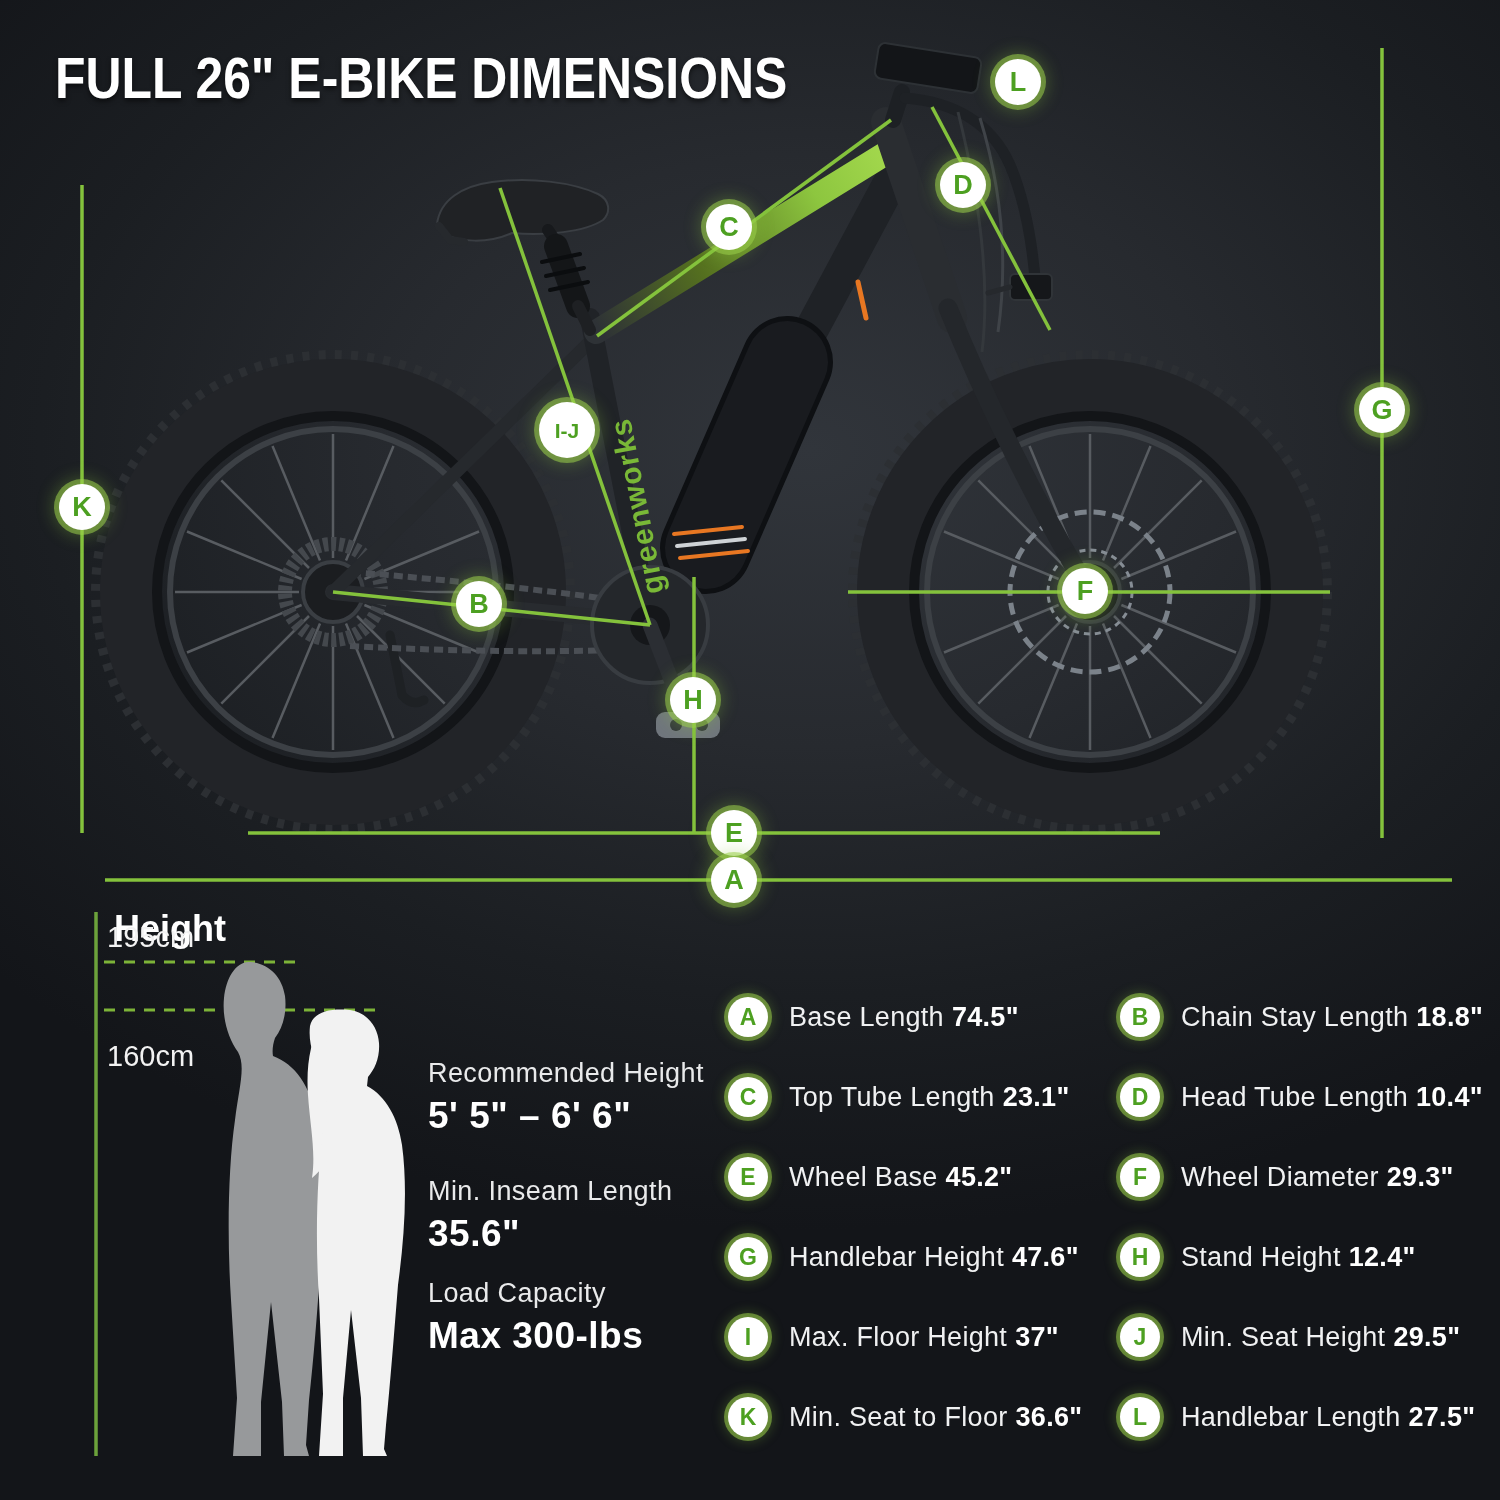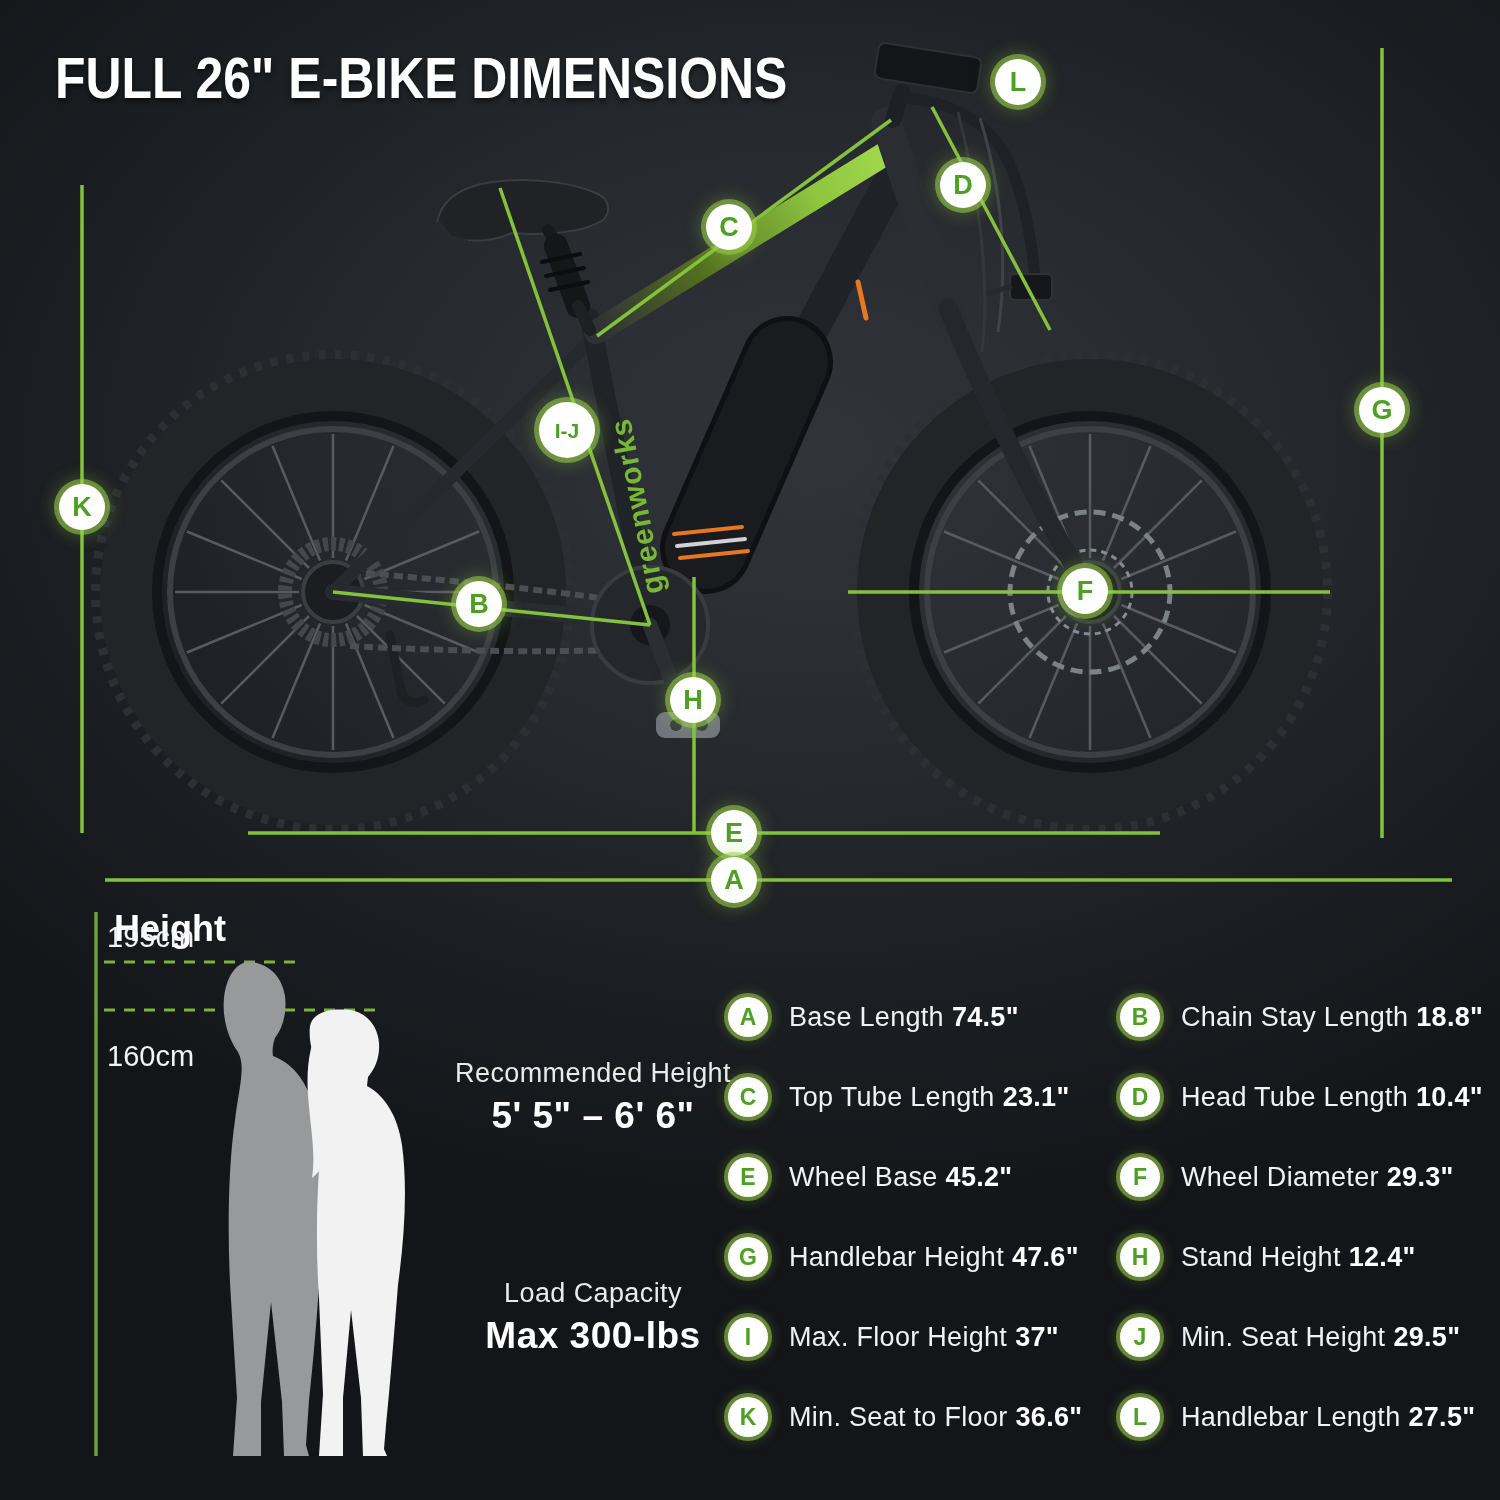--- a/index.html
+++ b/index.html
@@ -32,21 +32,21 @@
   .badge-ij{width:56px; height:56px; font-size:21px;}
   .badge-sm{position:static; width:40px; height:40px; font-size:23px; flex:0 0 40px;
     box-shadow:0 0 0 4px rgba(154,208,74,.55), 0 0 12px 5px rgba(141,198,63,.25);}
 
   
   .h-heading{position:absolute; left:114px; top:908px; font-size:36px; font-weight:bold; color:#fff;}
   .cm-label{position:absolute; left:107px; font-size:29px; color:#f2f2f2;}
   .cm-195{top:921px;}
   .cm-160{top:1040px;}
 
-  .info-block{position:absolute; left:428px; width:330px;text-align:center;}
+  .info-block{position:absolute; left:428px; width:330px;}
   .info-label{font-size:27px; color:#e9eaeb; letter-spacing:.4px;}
   .info-value{font-size:37px; font-weight:bold; color:#ffffff; margin-top:6px; letter-spacing:.5px;}
   .ib-1{top:1058px;} .ib-2{top:1176px;} .ib-3{top:1278px;}
 
   
   .spec-row{position:absolute; display:flex; align-items:center; z-index:4;}
   .spec-text{margin-left:21px; font-size:27px; color:#f0f1f2; letter-spacing:.3px; white-space:nowrap;}
   .spec-text b{margin-left:8px; color:#ffffff;}
 </style>
 </head>
@@ -204,20 +204,24 @@
   </svg>
 
   <div class="h-heading">Height</div>
   <div class="cm-label cm-195">195cm</div>
   <div class="cm-label cm-160">160cm</div>
 
   <div class="info-block ib-1">
     <div class="info-label">Recommended Height</div>
     <div class="info-value">5' 5" – 6' 6"</div>
   </div>
+  <div class="info-block ib-2">
+    <div class="info-label">Min. Inseam Length</div>
+    <div class="info-value">35.6"</div>
+  </div>
   <div class="info-block ib-3">
     <div class="info-label">Load Capacity</div>
     <div class="info-value">Max 300-lbs</div>
   </div>
 
   <div class="spec-row" style="left:728px; top:997px;">
     <div class="badge badge-sm">A</div>
     <div class="spec-text"><span>Base Length</span><b>74.5"</b></div>
   </div>
   <div class="spec-row" style="left:728px; top:1077px;">

